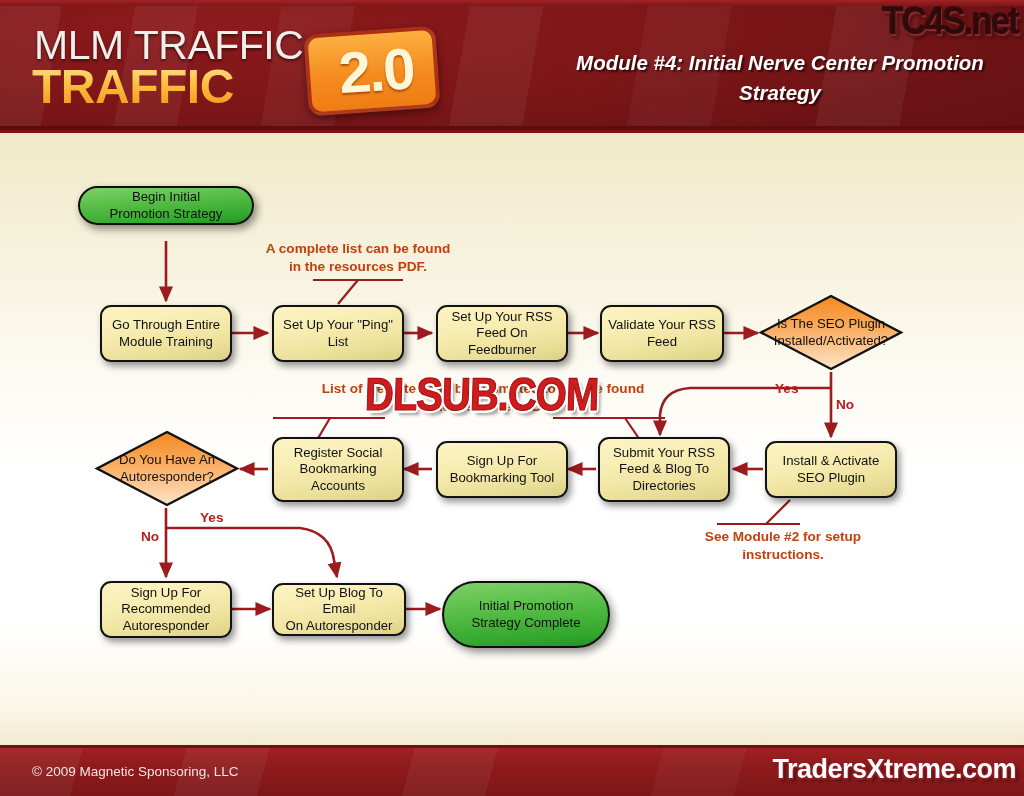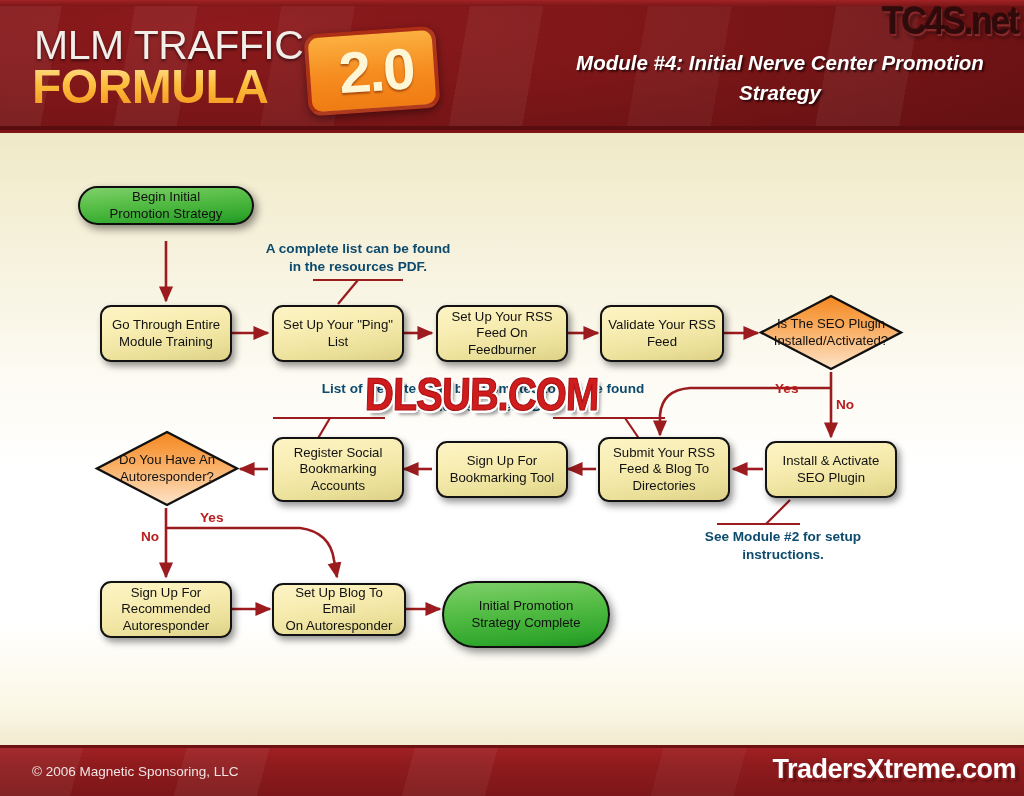--- a/index.html
+++ b/index.html
@@ -161,21 +161,21 @@
   .diamond-shape {
     position: absolute; left: 0; top: 0; width: 100%; height: 100%;
     z-index: 1;
   }
   .node-decision .lbl { z-index: 4; }
 
   
   .annotation {
     position: absolute;
     font-size: 13.6px; font-weight: bold; line-height: 1.35;
-    color: #0c4a6e; text-align: center;
+    color: #c2410c; text-align: center;
     z-index: 6;
   }
   .edge-label {
     position: absolute;
     font-size: 13.6px; font-weight: bold;
     color: #b91c1c;
     z-index: 6;
   }
   #svg-layer {
     position: absolute; left: 0; top: 0; width: 1024px; height: 796px;
@@ -201,21 +201,21 @@
 </head>
 <body>
 
 <div id="page">
 
   <div id="header">
     <div id="header-top-strip"></div>
 
     <div id="logo">
       <div id="logo-line1">MLM TRAFFIC</div>
-      <div id="logo-line2">FORMULA</div>
+      <div id="logo-line2">TRAFFIC</div>
       <div id="logo-badge">
         <div id="logo-badge-text">2.0</div>
       </div>
     </div>
 
     <div id="header-title">Module #4: Initial Nerve Center Promotion Strategy</div>
     <div id="tc4s-watermark">TC4S.net</div>
     <div id="header-bottom-line"></div>
   </div>
 
@@ -355,17 +355,17 @@
   <div class="annotation" style="left:690px; top:528px; width:186px;">See Module #2 for setup<br>instructions.</div>
 
   <div class="edge-label" style="left:775px; top:381px;">Yes</div>
   <div class="edge-label" style="left:836px; top:397px;">No</div>
   <div class="edge-label" style="left:200px; top:510px;">Yes</div>
   <div class="edge-label" style="left:141px; top:529px;">No</div>
 
   <div id="dlsub-watermark">DLSUB.COM</div>
 
   <div id="footer">
-    <div id="footer-copyright">© 2006 Magnetic Sponsoring, LLC</div>
+    <div id="footer-copyright">© 2009 Magnetic Sponsoring, LLC</div>
     <div id="footer-brand">TradersXtreme.com</div>
   </div>
 
 </div>
 
 </body></html>

